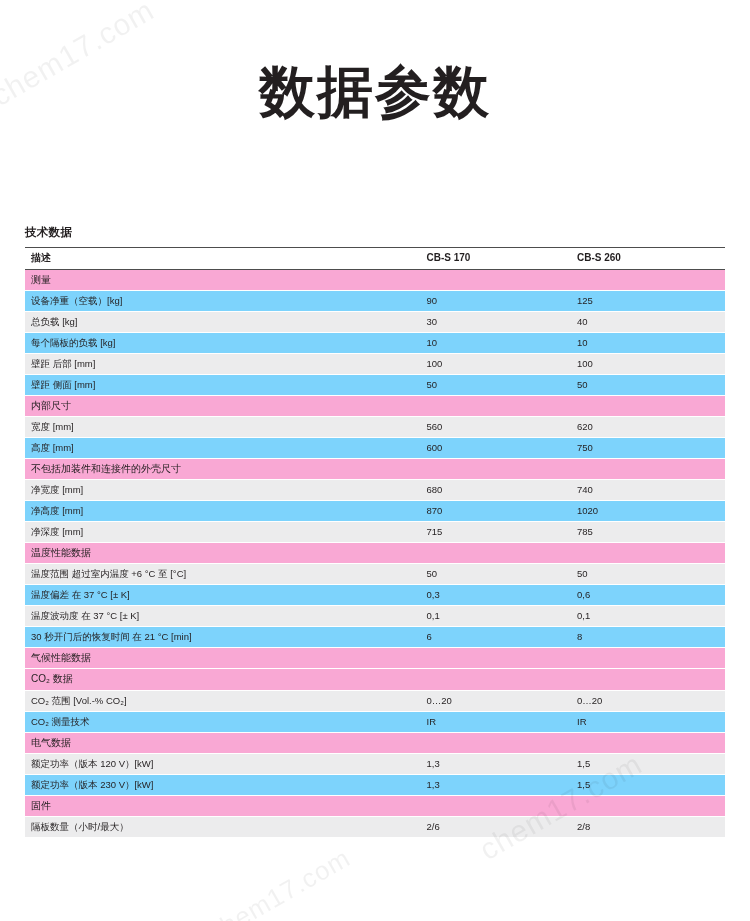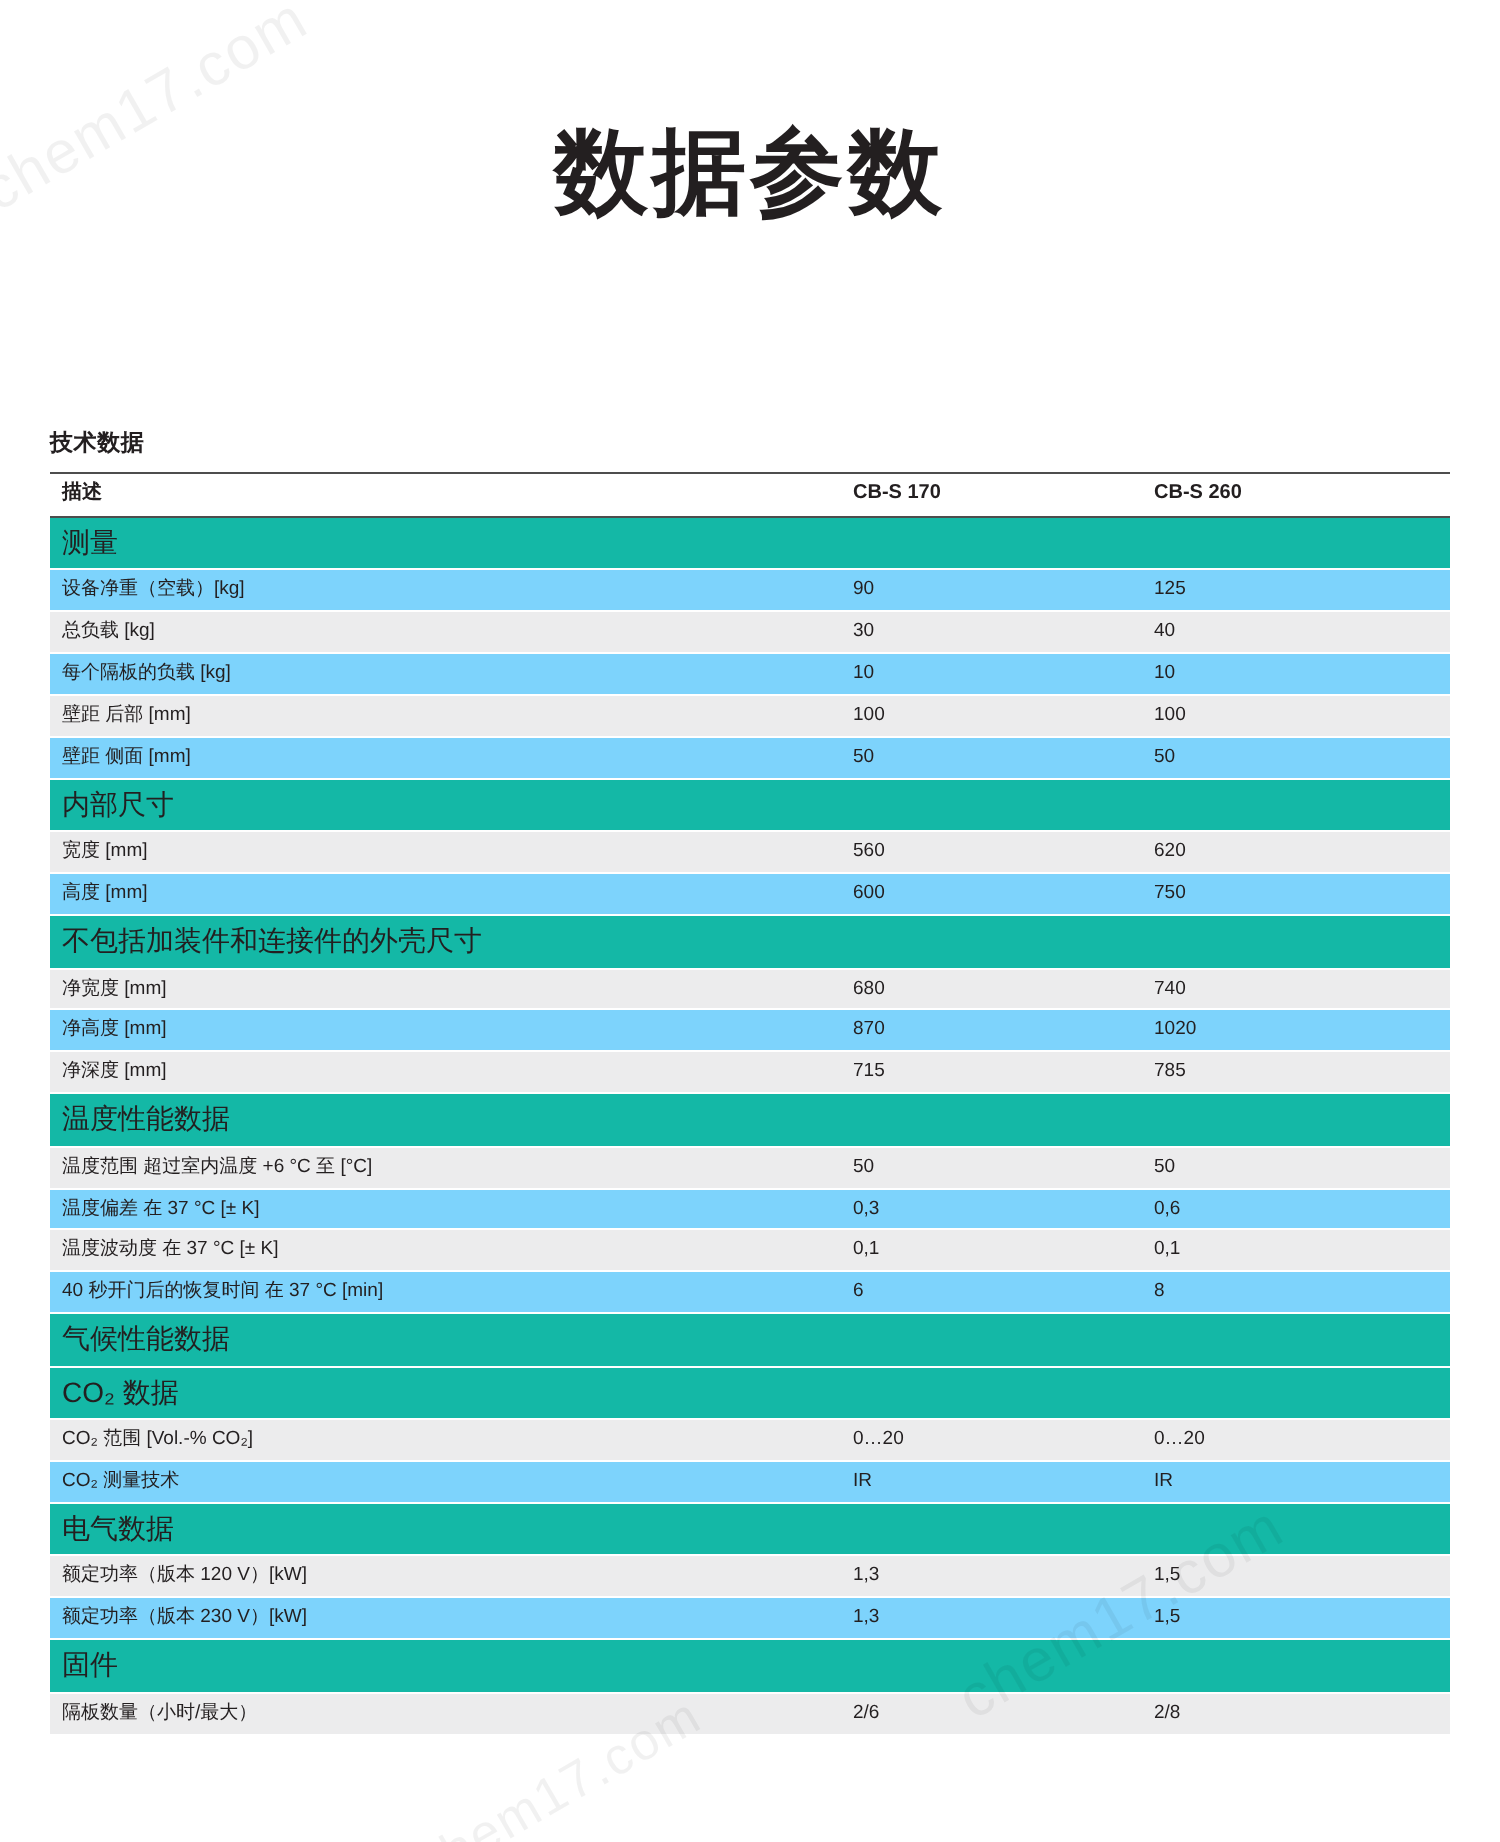--- a/index.html
+++ b/index.html
@@ -25,21 +25,21 @@
     white-space: nowrap;
     pointer-events: none;
     user-select: none;
   }
   .wm1 { left: -18px; top: 36px; }
   .wm2 { left: 470px; top: 790px; }
   .wm3 { left: 200px; top: 880px; font-size: 26px; }
 
   .page-title {
     text-align: center;
-    font-size: 47px;
+    font-size: 56px;
     font-weight: bold;
     color: #231f20;
     letter-spacing: 2px;
     padding-top: 58px;
     line-height: 1.2;
   }
 
   .table-wrap {
     margin: 0 25px;
     padding-top: 100px;
@@ -72,23 +72,23 @@
   thead th {
     font-size: 10px;
     font-weight: bold;
     border-top: 1.6px solid #4d4d4d;
     border-bottom: 1.1px solid #4d4d4d;
     padding-top: 6px;
     padding-bottom: 6px;
   }
 
   tr.group td {
-    background: #14b8a6;
+    background: #f9a8d4;
     font-weight: normal;
-    font-size: 14px;
+    font-size: 10px;
     border-bottom: 1px solid #ffffff;
   }
   tr.row td {
     background: #ececed;
     border-bottom: 1px solid #ffffff;
   }
   tr.row.alt td {
     background: #7dd3fc;
   }
   td.desc { color: #231f20; }
@@ -190,21 +190,21 @@
           <td class="desc">温度偏差 在 37 °C [± K]</td>
           <td class="val">0,3</td>
           <td class="val">0,6</td>
         </tr>
         <tr class="row">
           <td class="desc">温度波动度 在 37 °C [± K]</td>
           <td class="val">0,1</td>
           <td class="val">0,1</td>
         </tr>
         <tr class="row alt">
-          <td class="desc">40 秒开门后的恢复时间 在 37 °C [min]</td>
+          <td class="desc">30 秒开门后的恢复时间 在 21 °C [min]</td>
           <td class="val">6</td>
           <td class="val">8</td>
         </tr>
         <tr class="group">
           <td class="desc" colspan="3">气候性能数据</td>
         </tr>
         <tr class="group">
           <td class="desc" colspan="3">CO₂ 数据</td>
         </tr>
         <tr class="row">

